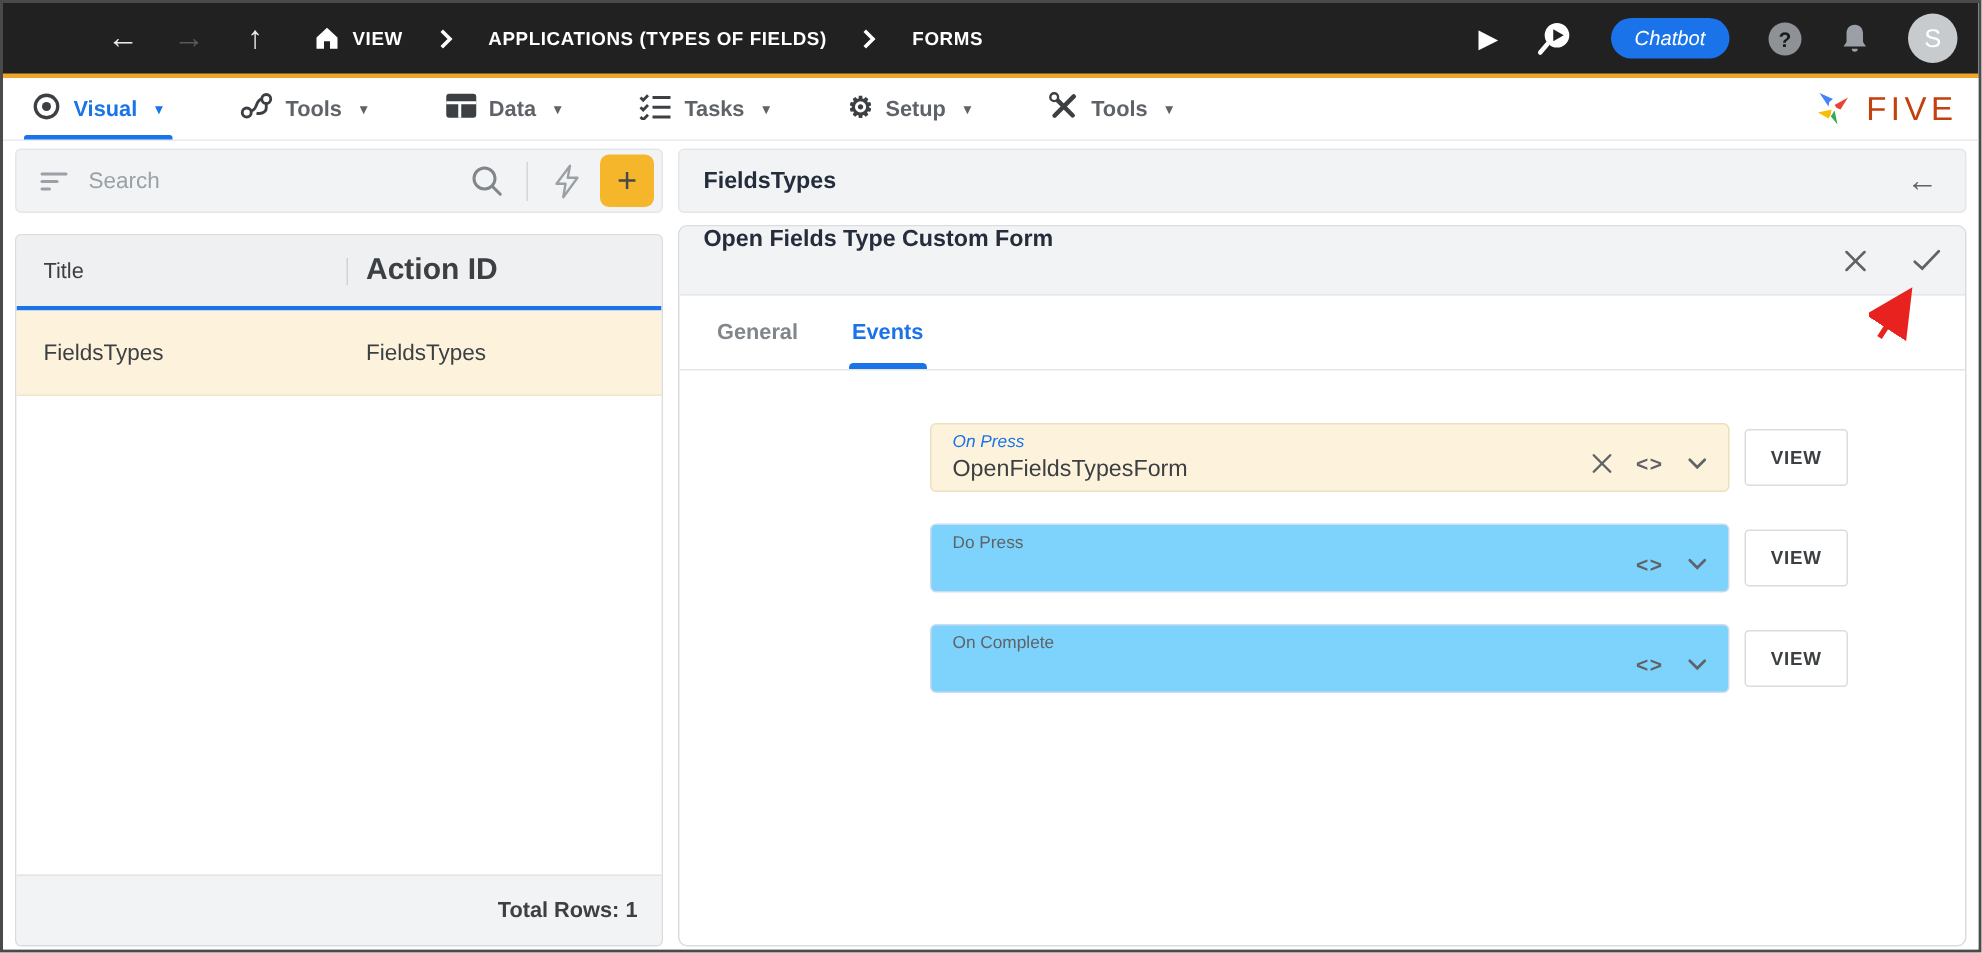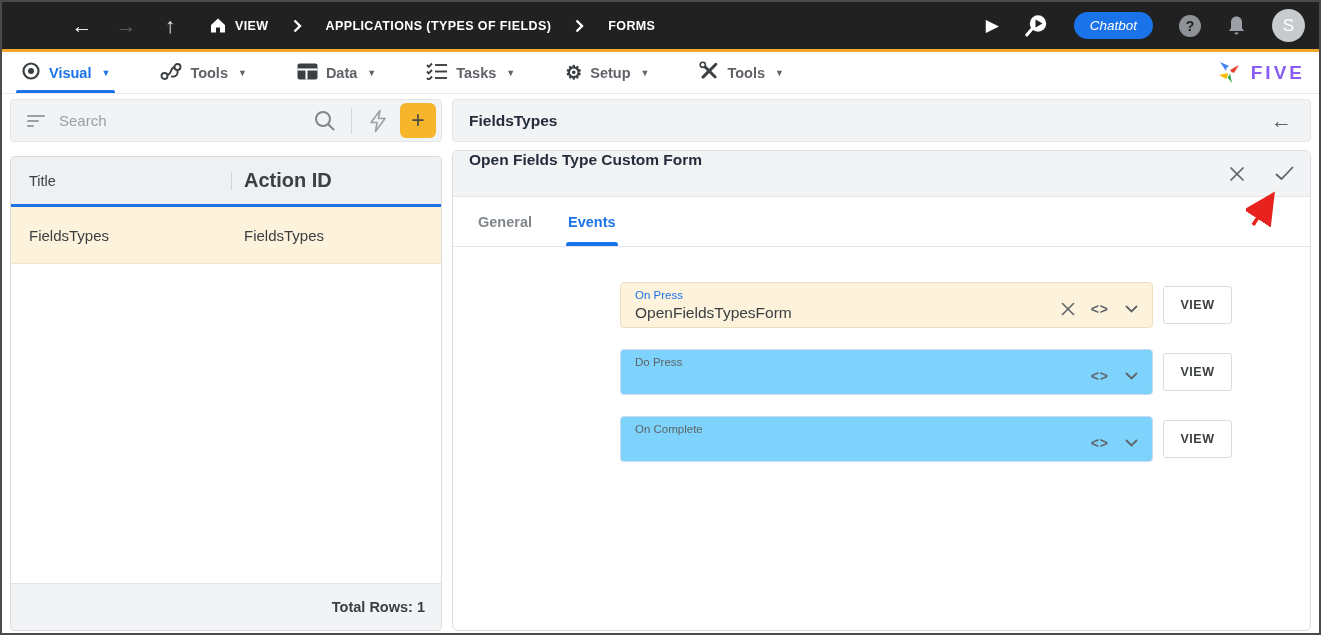--- a/index.html
+++ b/index.html
@@ -55,21 +55,21 @@
     margin-right:40px; padding:0 5px; cursor:pointer;
     color:#5f6368; font-size:14.5px; font-weight:bold;
   }
   .menu-item .caret{ font-size:9px; margin-left:2px; }
   .menu-item.active{ color:#1a73e8; }
   .menu-item.active::after{
     content:""; position:absolute; left:0; right:0; bottom:0;
     height:3px; background:#1a73e8; border-radius:2px 2px 0 0;
   }
   .logo{ margin-left:auto; display:flex; align-items:center; gap:8px; }
-  .logo-text{ font-size:19px; font-weight:bold; letter-spacing:3px; color:#8b5cf6; }
+  .logo-text{ font-size:22px; font-weight:normal; letter-spacing:3px; color:#c2410c; }
 
   
   .content{ flex:1; display:flex; gap:10px; padding:5px 8px 2px 8px; background:#fff; min-height:0; }
 
   
   .left-col{ width:432px; flex:0 0 432px; display:flex; flex-direction:column; }
   .search-card{
     height:43px; flex:0 0 43px; background:#f1f3f4; border:1px solid #e4e6e8;
     border-radius:4px; display:flex; align-items:center; padding:0 5px 0 16px;
   }
@@ -137,21 +137,21 @@
   .form-body{ flex:1; padding-top:35px; }
   .field-row{ display:flex; align-items:center; margin:0 0 21px 167px; }
   .field{
     width:533px; height:46px; border-radius:4px; padding:6px 14px 0 14px;
     display:flex; position:relative;
   }
   .field.filled{ background:#fdf3dc; border:1px solid #ecdfbd; }
   .field.empty{ background:#7dd3fc; border:1px solid #cbdcf0; }
   .field .texts{ flex:1; overflow:hidden; }
   .field .flabel{ font-size:11.5px; line-height:13px; }
-  .field.filled .flabel{ color:#1a73e8; }
+  .field.filled .flabel{ color:#1a73e8;font-style:italic; }
   .field.empty .flabel{ color:#5f6368; }
   .field .fvalue{ font-size:15.5px; color:#3c4043; margin-top:2px; white-space:nowrap; }
   .field-icons{ display:flex; align-items:center; gap:16px; margin-top:2px; }
   .code-ico{ font-size:14px; font-weight:bold; color:#5f6368; letter-spacing:1px; cursor:pointer; }
   .view-btn{
     margin-left:10px; width:69px; height:38px; background:#fff; border:1px solid #dadce0;
     border-radius:3px; font-weight:bold; font-size:12.5px; letter-spacing:.5px; color:#3c4043;
     cursor:pointer; font-family:"Liberation Sans", sans-serif;
   }
   .annotation-arrow{ position:absolute; top:26px; right:18px; pointer-events:none; }

